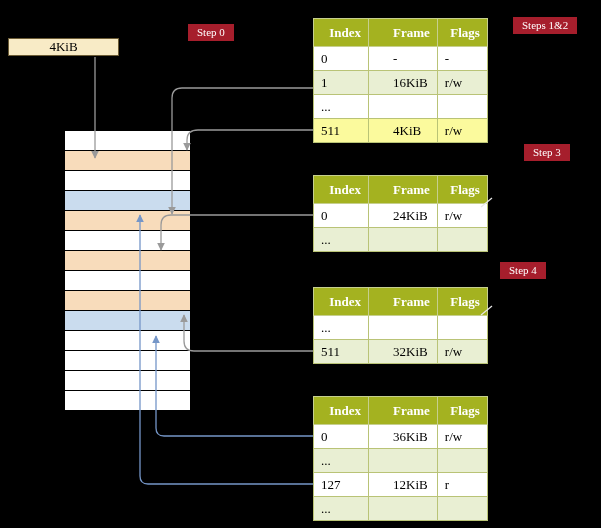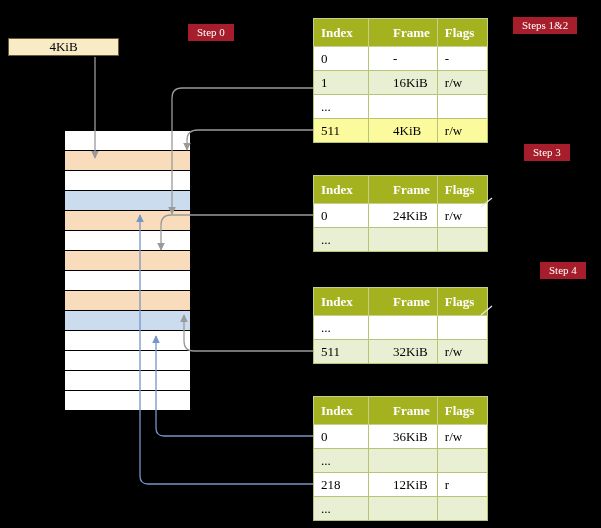--- a/index.html
+++ b/index.html
@@ -27,21 +27,21 @@
     position: absolute;
     background: var(--badge-red, #a61e2c);
     color: #fff; font-size: 11px;
     height: 17px; line-height: 17px;
     padding: 0 9px;
     white-space: nowrap;
   }
   #badge-step0   { left: 188px; top: 24px; }
   #badge-steps12 { left: 513px; top: 17px; }
   #badge-step3   { left: 524px; top: 144px; }
-  #badge-step4   { left: 540px; top: 262px; }
+  #badge-step4   { left: 500px; top: 262px; }
 
   
   #memory {
     position: absolute; left: 65px; top: 130px;
     width: 125px;
     border-top: 1px solid #000;
   }
   .mem-row {
     width: 125px; height: 20px;
     border-bottom: 1px solid #000;
@@ -55,21 +55,21 @@
   .ptable { position: absolute; left: 313px; }
   #table-1 { top: 18px; }
   #table-2 { top: 175px; }
   #table-3 { top: 287px; }
   #table-4 { top: 396px; }
 
   .ptable table { border-collapse: collapse; font-size: 13px; }
   .ptable th {
     background: var(--header-green, #a4b220);
     color: #fff; font-weight: bold;
-    height: 28px; text-align: left;
+    height: 28px; text-align: right;
     padding: 0 7px;
     border: 1px solid #c6cf8e;
   }
   .ptable td {
     height: 24px;
     padding: 0 7px;
     border: 1px solid #b9c376;
     color: #000;
     background: #fff;
   }
@@ -214,21 +214,21 @@
             <td>0</td>
             <td>36KiB</td>
             <td>r/w</td>
           </tr>
           <tr class="bg-green">
             <td>...</td>
             <td></td>
             <td></td>
           </tr>
           <tr class="bg-white">
-            <td>218</td>
+            <td>127</td>
             <td>12KiB</td>
             <td>r</td>
           </tr>
           <tr class="bg-green">
             <td>...</td>
             <td></td>
             <td></td>
           </tr>
         </tbody>
       </table>

